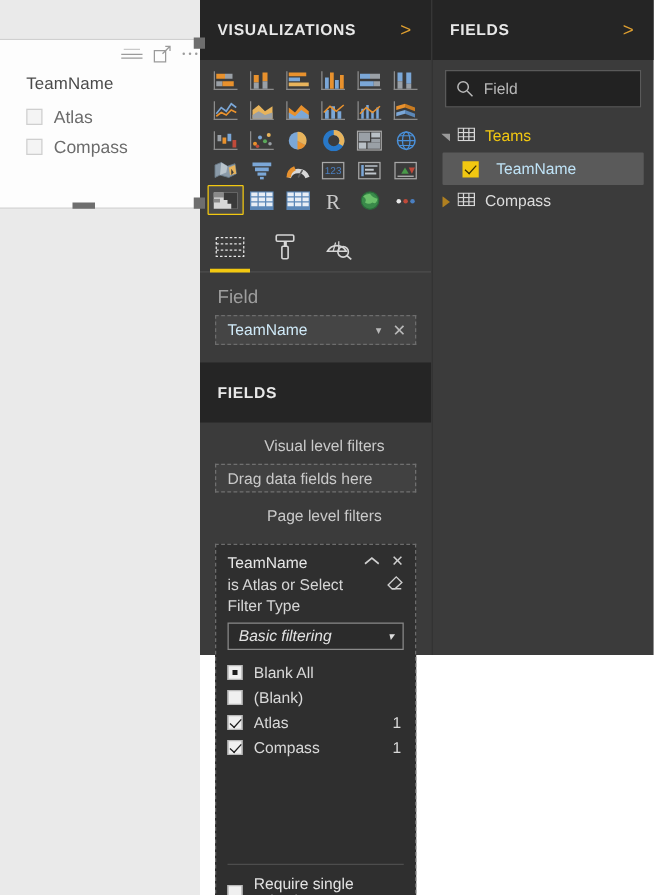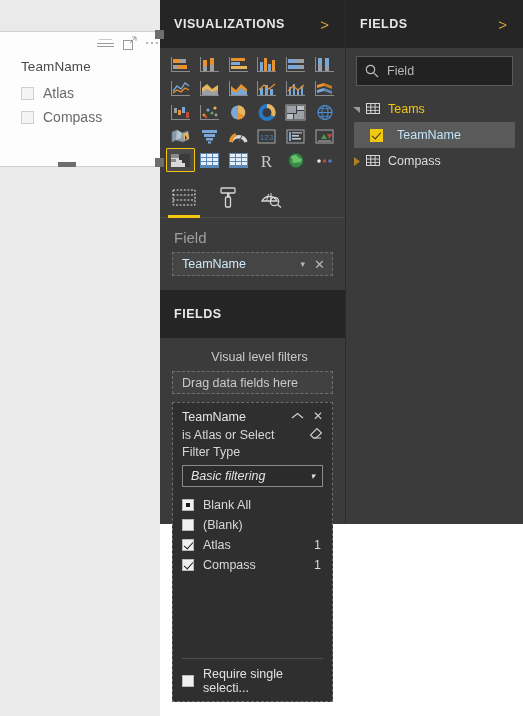--- a/index.html
+++ b/index.html
@@ -548,20 +548,21 @@
       <span class="well-caret">▾</span>
       <span class="well-x">✕</span>
     </div>
 
     <div class="panel-header" id="filters-header">
       <span class="ttl">FIELDS</span>
     </div>
 
     <div class="filt-text">Visual level filters</div>
     <div class="filt-drop">Drag data fields here</div>
+    <div class="filt-text">Page level filters</div>
 
     <div class="filt-card">
       <div class="fc-row1">
         <span class="fc-name">TeamName</span>
         <span class="fc-ic">
           <svg width="13" height="8">
               <polyline points="1,6 6.5,1.5 12,6" fill="none" stroke="#cfcfcf" stroke-width="1.3"></polyline>
             </svg>
         </span>
         <span class="fc-ic">✕</span>

